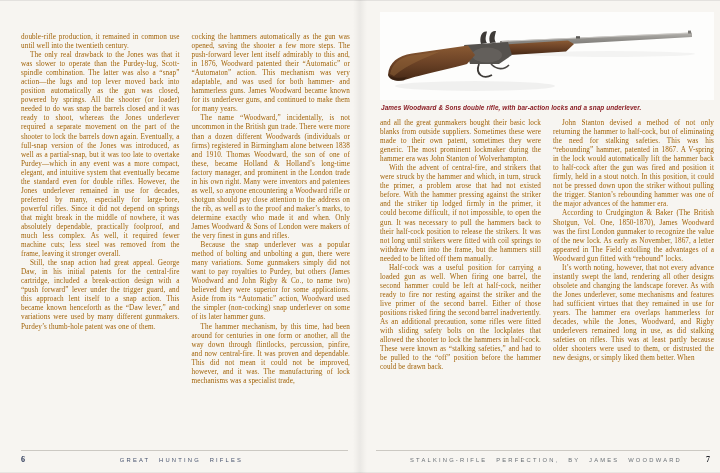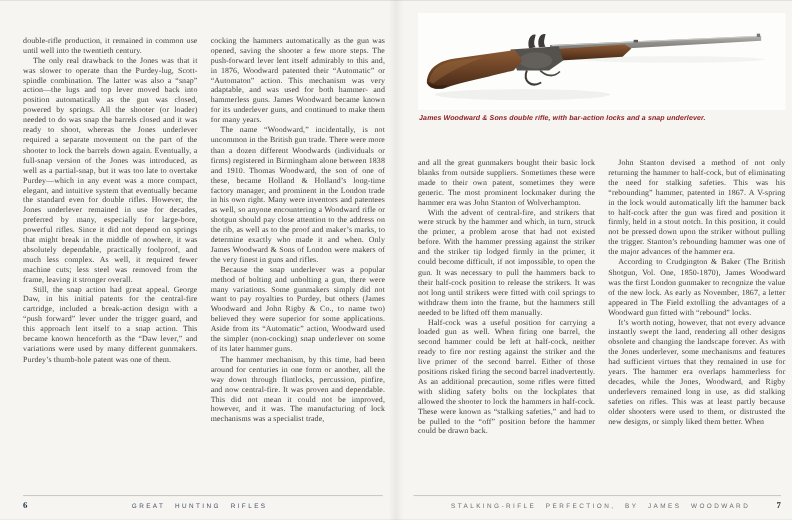--- a/index.html
+++ b/index.html
@@ -16,36 +16,36 @@
   }
   .page{position:relative;width:360px;height:473px;box-sizing:border-box;}
   .page.left{padding:33px 10px 0 21px;}
   .page.right{padding:0 6px 0 20px;}
   .spine{
     position:absolute;left:353px;top:0;width:14px;height:473px;
     background:linear-gradient(90deg,rgba(0,0,0,0),rgba(0,0,0,.05) 50%,rgba(0,0,0,0));
     pointer-events:none;
   }
   .body-cols{display:flex;gap:12px;}
-  .col{flex:1 1 0;color:#404040;}
+  .col{flex:1 1 0;color:#a16207;}
   .para{
     margin:0;font-size:7.2px;line-height:9.05px;text-align:justify;
     letter-spacing:.1px;
   }
   .para.indent{text-indent:9px;}
   
   figure{margin:12px 2px 0 0;padding:0;}
   .photo{display:block;background:#fdfdfc;}
   figcaption{
     margin:4px 0 0 1px;
     font-family:"Liberation Sans","DejaVu Sans",sans-serif;
     font-size:6.4px;font-weight:bold;font-style:italic;
     color:#8a1d23;letter-spacing:.1px;
   }
-  .right .body-cols{margin-top:33px;}
+  .right .body-cols{margin-top:8px;}
   
   .page-footer{position:absolute;bottom:9px;}
   .left .page-footer{left:21px;right:12px;}
   .right .page-footer{left:16px;right:10px;}
   .footer-rule{border-top:1px solid #ccc9c3;margin-bottom:4px;}
   .footer-row{display:flex;align-items:baseline;}
   .folio{
     font-family:"Liberation Serif","DejaVu Serif",serif;
     font-size:8px;font-weight:bold;color:#253252;
   }

